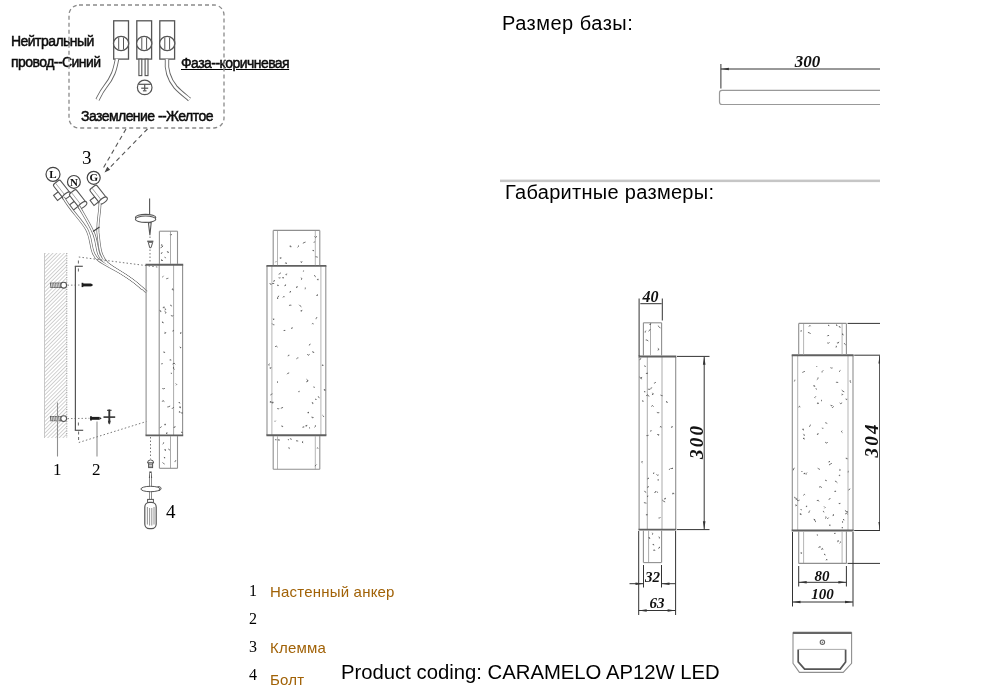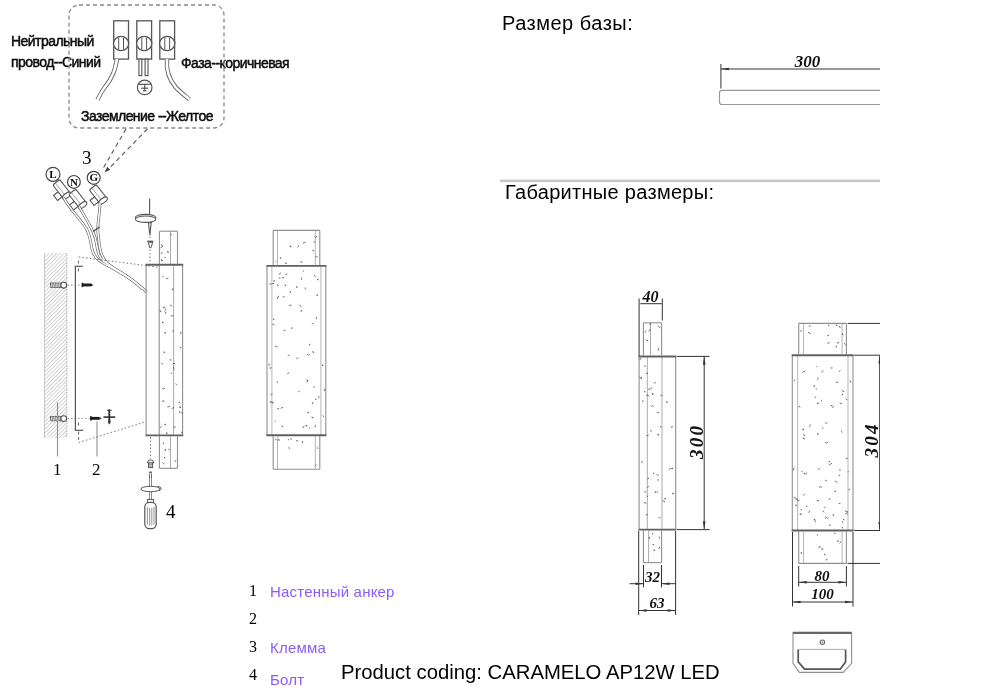--- a/index.html
+++ b/index.html
@@ -1,30 +1,30 @@
 <!DOCTYPE html>
 <html><head>
 <meta charset="utf-8">
 <style>
 html,body{margin:0;padding:0;background:#fff;}
 #page{position:relative;width:880px;height:690px;background:#fff;overflow:hidden;font-family:"Liberation Sans",sans-serif;}
 .lbl{position:absolute;color:#111;white-space:nowrap;}
 .sans15{font-family:"Liberation Sans",sans-serif;font-size:14px;font-weight:normal;letter-spacing:-0.55px;line-height:21px;-webkit-text-stroke:0.45px #000;}
-.leg{font-family:"Liberation Sans",sans-serif;font-size:15px;letter-spacing:0.2px;font-weight:normal;color:#8b5cf6;}
+.leg{font-family:"Liberation Sans",sans-serif;font-size:15px;letter-spacing:0.2px;font-weight:normal;color:#a16207;}
 .num{font-family:"Liberation Serif",serif;font-size:17px;color:#000;}
 .title{font-family:"Liberation Sans",sans-serif;font-size:20px;letter-spacing:0.15px;color:#000;}
 svg{position:absolute;left:0;top:0;}
 </style>
 </head>
 <body>
 <div id="page">
 
 <div class="lbl sans15" style="left:11px;top:30.5px;">Нейтральный<br>провод--Синий</div>
 
-<div class="lbl sans15" style="left:181px;top:52.5px;">Фаза--коричневая</div>
+<div class="lbl sans15" style="left:181px;top:52.5px;text-decoration:underline;">Фаза--коричневая</div>
 
 <div class="lbl sans15" style="left:81px;top:106px;">Заземление --Желтое</div>
 
 <div class="lbl num" style="left:82px;top:147px;font-size:19px;">3</div>
 
 <div class="lbl num" style="left:53px;top:459.5px;">1</div>
 
 <div class="lbl num" style="left:92px;top:459.5px;">2</div>
 
 <div class="lbl num" style="left:166px;top:501px;font-size:19px;">4</div>

